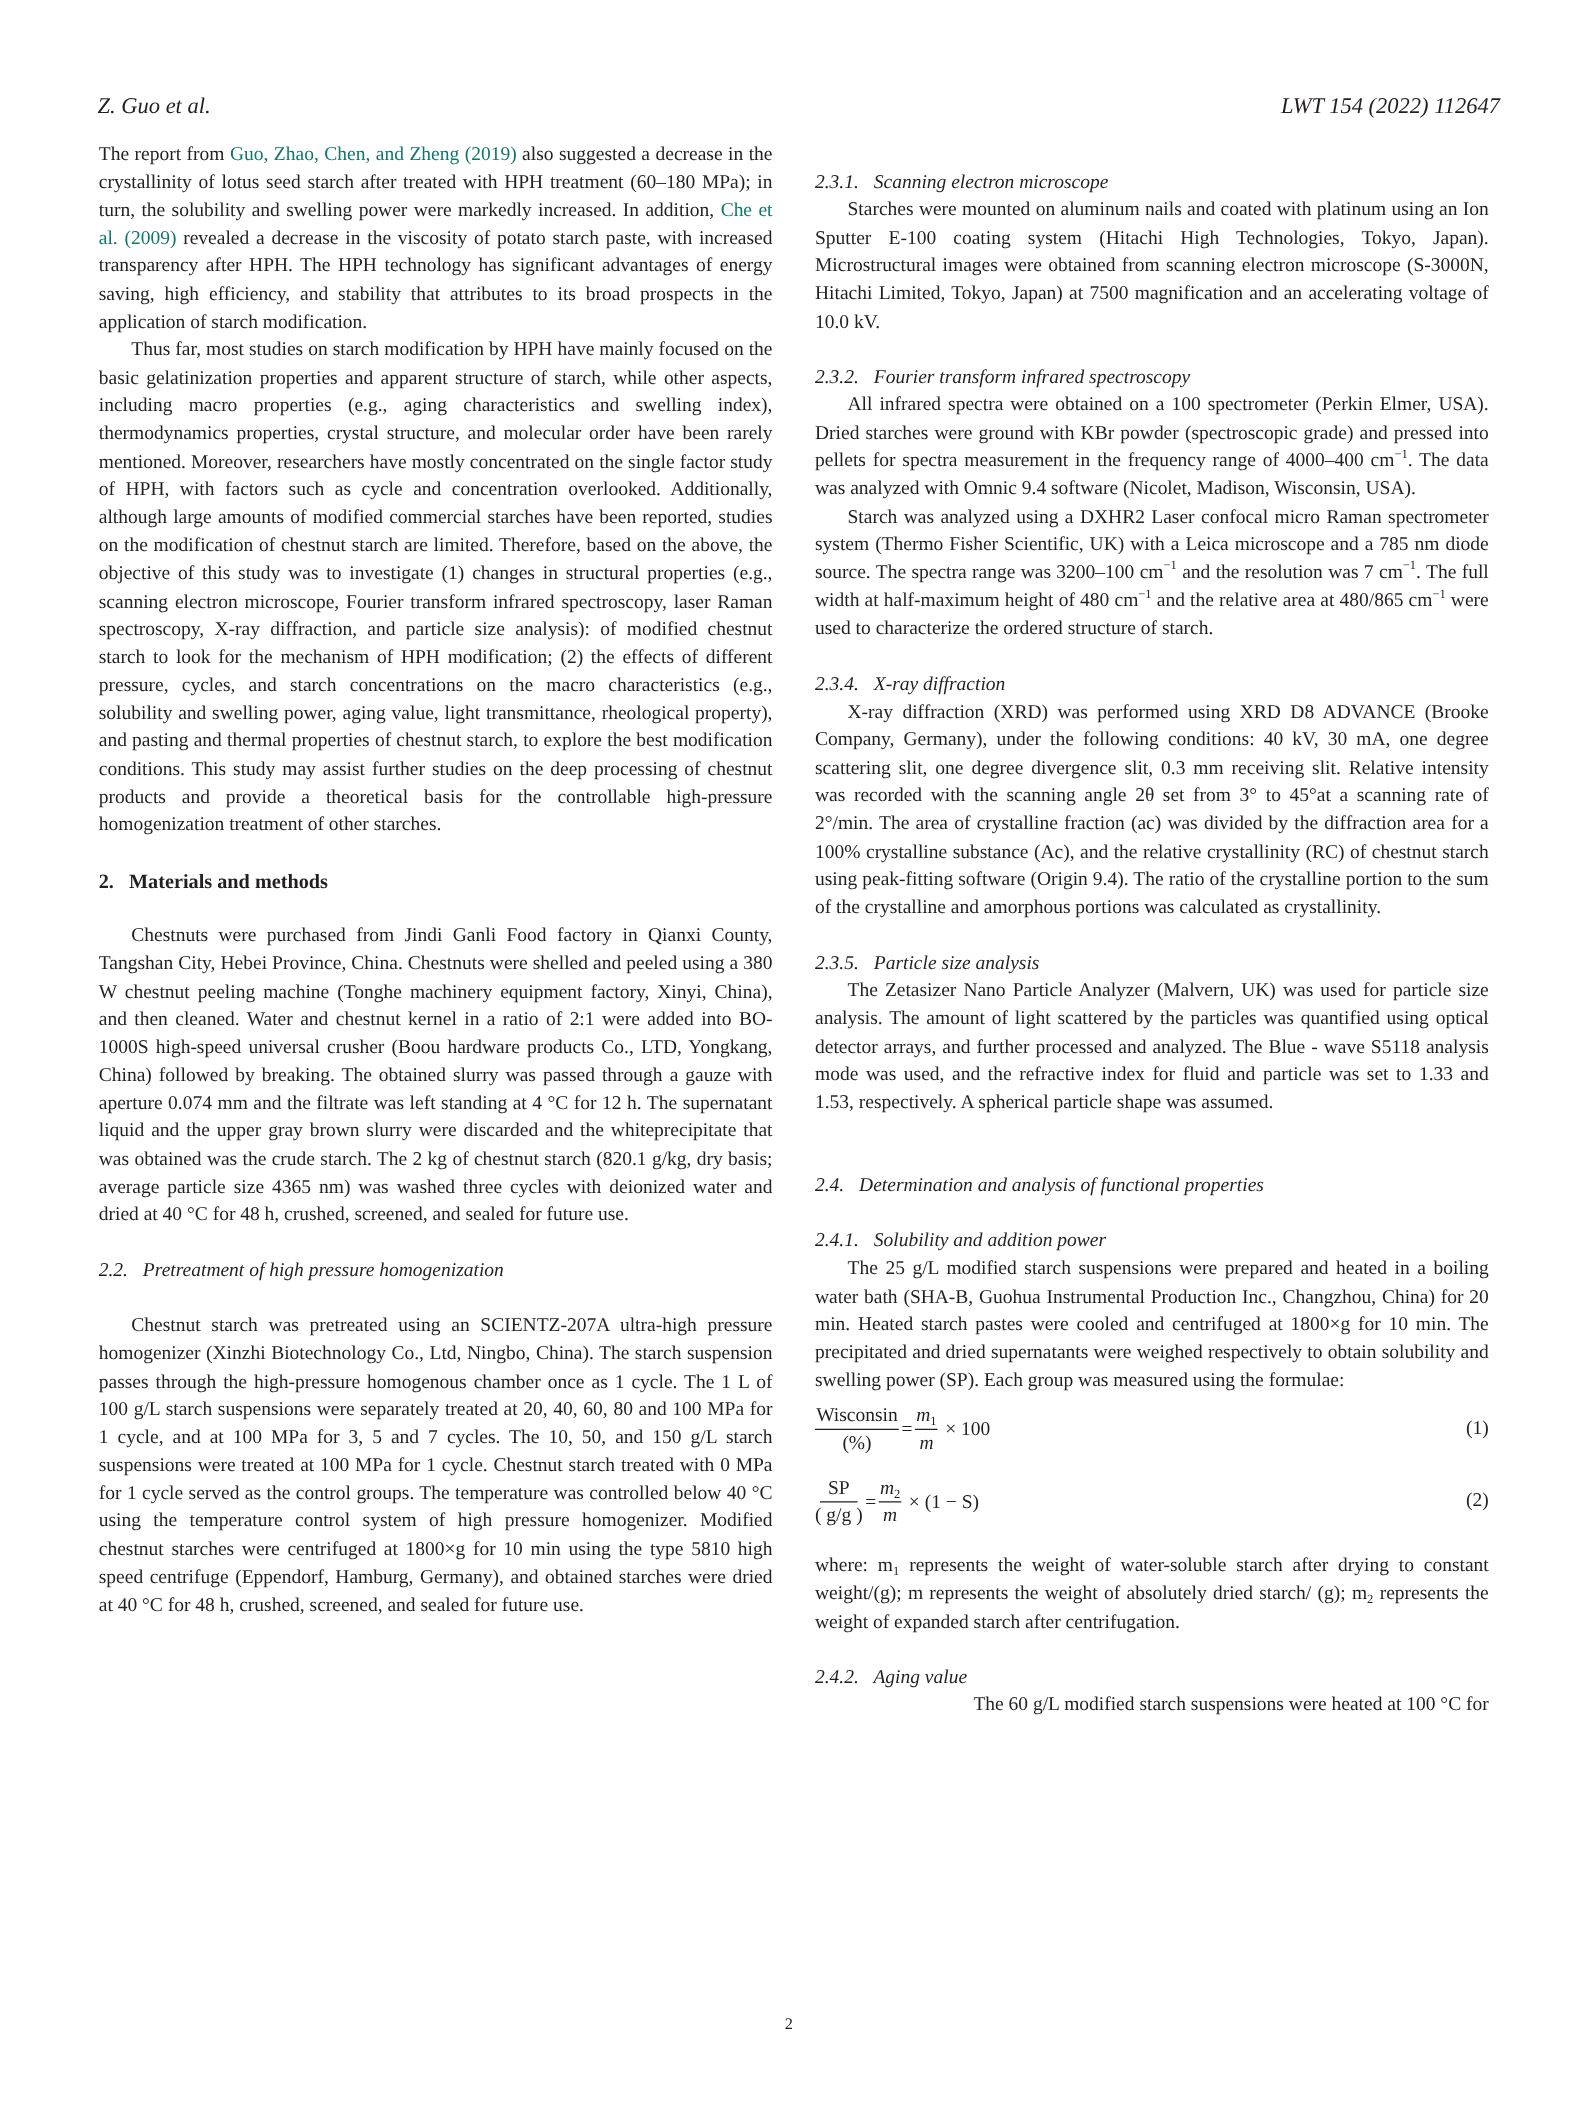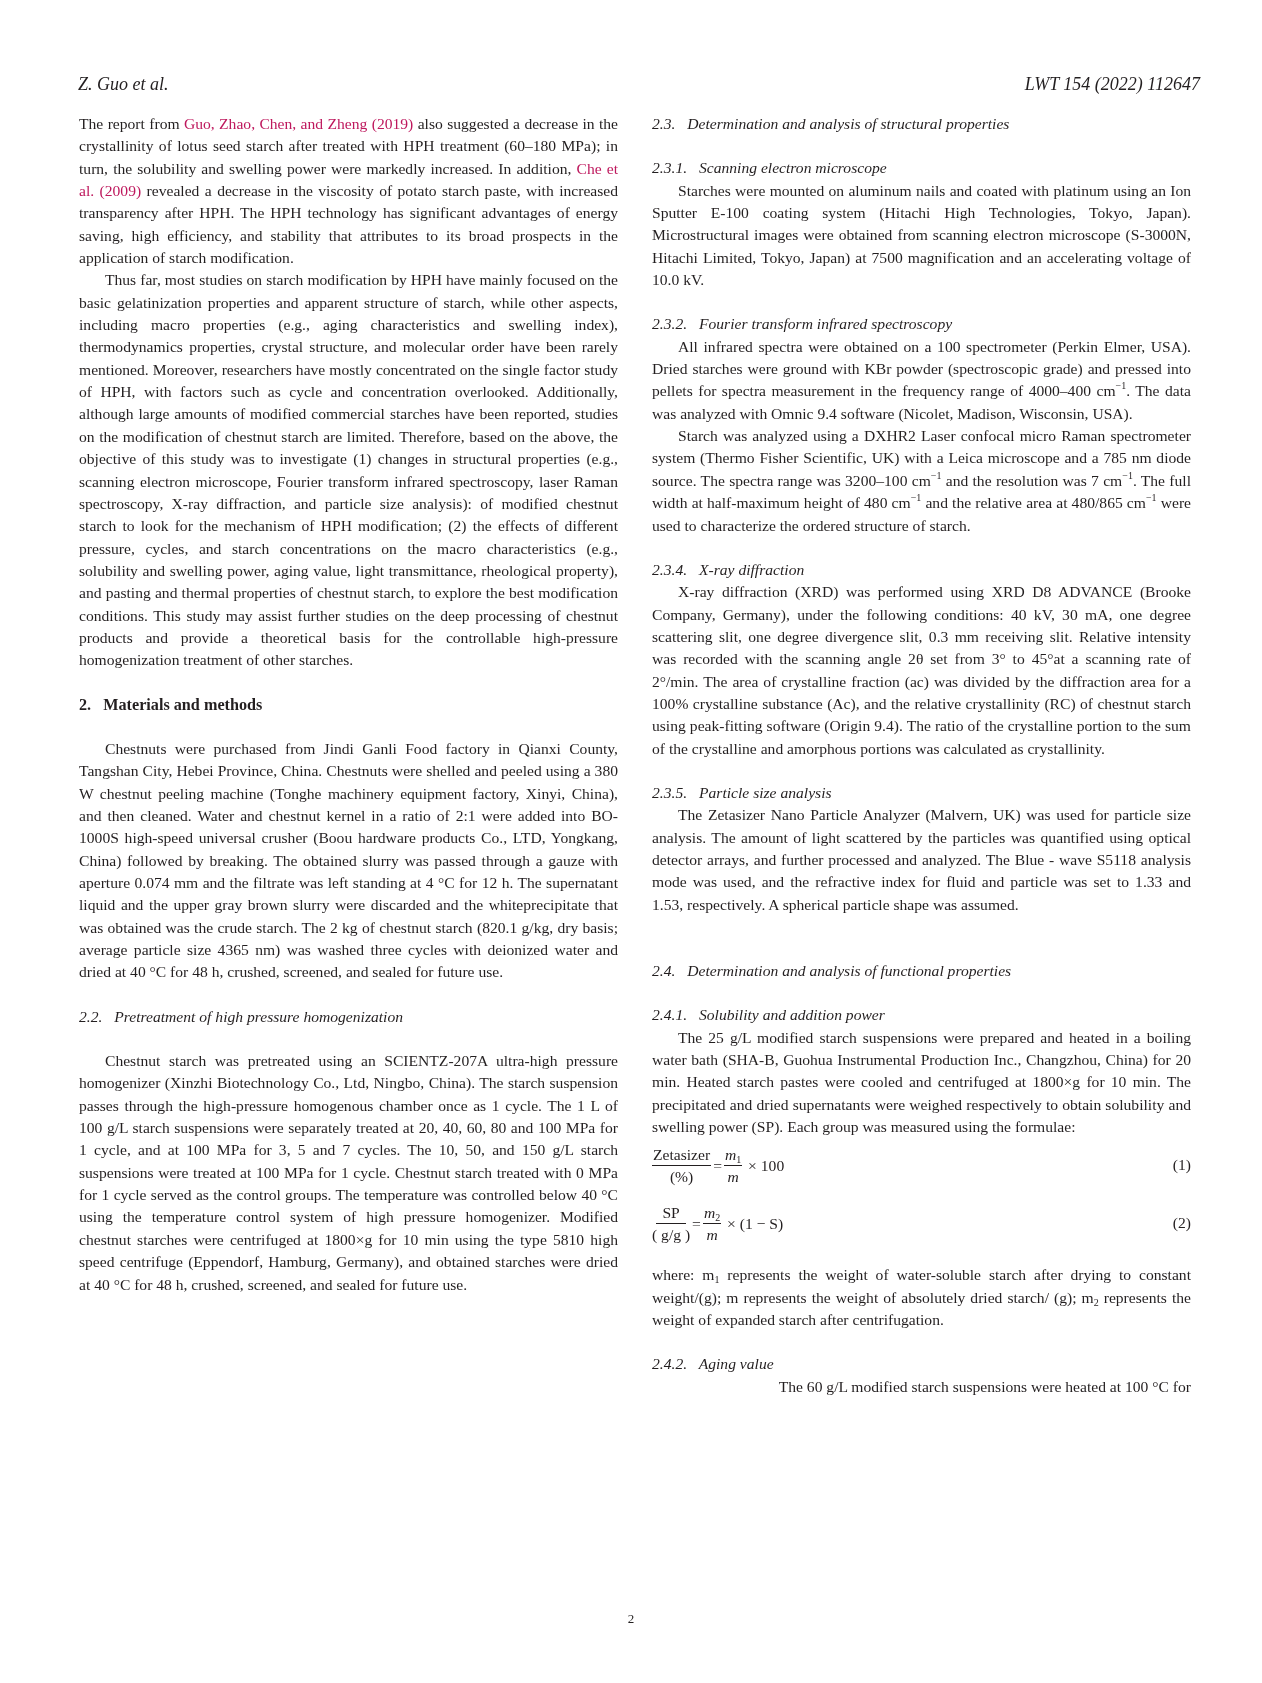--- a/index.html
+++ b/index.html
@@ -6,21 +6,21 @@
   body { width: 1262px; height: 1683px; position: relative; overflow: hidden;
          font-family: "Liberation Serif", "DejaVu Serif", serif; color: #231f20; }
   .running-head { position: absolute; top: 74px; font-size: 18px; font-style: italic; color: #231f20; }
   .rh-left { left: 78px; }
   .rh-right { right: 62px; }
   .col { position: absolute; top: 113px; width: 539px; font-size: 15.6px; line-height: 22.35px; }
   .col-left { left: 79px; }
   .col-right { left: 652px; }
   p { margin: 0; text-align: justify; hyphens: manual; }
   p.indent { text-indent: 26px; }
-  .link { color: #be185d; }
+  .link { color: #0f766e; }
   .h-sec { font-weight: bold; font-size: 16.2px; margin: 22px 0 0 0; }
   .h-sub { font-style: italic; margin: 22px 0 0 0; }
   .h-subsub { font-style: italic; margin: 22px 0 0 0; }
   .spacer-22 { height: 22px; }
   .num { margin-right: 8px; }
   .equation { position: relative; height: 44px; margin-top: 6px; display: flex; align-items: center; }
   .frac { display: inline-flex; flex-direction: column; align-items: center; vertical-align: middle; }
   .frac .numer { border-bottom: 1px solid #231f20; padding: 0 1px; line-height: 20px; }
   .frac .denom { line-height: 22px; }
   .frac.small .numer, .frac.small .denom { font-style: italic; }
@@ -45,21 +45,20 @@
 
   <div class="spacer-22"></div>
   <p class="indent">Chestnuts were purchased from Jindi Ganli Food factory in Qianxi County, Tangshan City, Hebei Province, China. Chestnuts were shelled and peeled using a 380 W chestnut peeling machine (Tonghe machinery equipment factory, Xinyi, China), and then cleaned. Water and chestnut kernel in a ratio of 2:1 were added into BO-1000S high-speed universal crusher (Boou hardware products Co., LTD, Yongkang, China) followed by breaking. The obtained slurry was passed through a gauze with aperture 0.074 mm and the filtrate was left standing at 4 °C for 12 h. The supernatant liquid and the upper gray brown slurry were discarded and the whiteprecipitate that was obtained was the crude starch. The 2 kg of chestnut starch (820.1 g/kg, dry basis; average particle size 4365 nm) was washed three cycles with deionized water and dried at 40 °C for 48 h, crushed, screened, and sealed for future use.</p>
 
   <div class="h-sub"><span class="num">2.2.</span> <span>Pretreatment of high pressure homogenization</span></div>
   <div class="spacer-22"></div>
   <p class="indent">Chestnut starch was pretreated using an SCIENTZ-207A ultra-high pressure homogenizer (Xinzhi Biotechnology Co., Ltd, Ningbo, China). The starch suspension passes through the high-pressure homogenous chamber once as 1 cycle. The 1 L of 100 g/L starch suspensions were separately treated at 20, 40, 60, 80 and 100 MPa for 1 cycle, and at 100 MPa for 3, 5 and 7 cycles. The 10, 50, and 150 g/L starch suspensions were treated at 100 MPa for 1 cycle. Chestnut starch treated with 0 MPa for 1 cycle served as the control groups. The temperature was controlled below 40 °C using the temperature control system of high pressure ho­mogenizer. Modified chestnut starches were centrifuged at 1800×g for 10 min using the type 5810 high speed centrifuge (Eppendorf, Hamburg, Germany), and obtained starches were dried at 40 °C for 48 h, crushed, screened, and sealed for future use.</p>
 </div>
 
 <div class="col col-right">
-  <div style="font-style:italic;"><span class="num">2.3.</span> <span>Determination and analysis of structural properties</span></div>
 
   <div class="h-subsub"><span class="num">2.3.1.</span> <span>Scanning electron microscope</span></div>
   <p class="indent">Starches were mounted on aluminum nails and coated with platinum using an Ion Sputter E-100 coating system (Hitachi High Technologies, Tokyo, Japan). Microstructural images were obtained from scanning electron microscope (S-3000N, Hitachi Limited, Tokyo, Japan) at 7500 magnification and an accelerating voltage of 10.0 kV.</p>
 
   <div class="h-subsub"><span class="num">2.3.2.</span> <span>Fourier transform infrared spectroscopy</span></div>
   <p class="indent"><span>All infrared spectra were obtained on a 100 spectrometer (Perkin Elmer, USA). Dried starches were ground with KBr powder (spectro­scopic grade) and pressed into pellets for spectra measurement in the frequency range of 4000–400 cm</span><sup>−1</sup><span>. The data was analyzed with Omnic 9.4 software (Nicolet, Madison, Wisconsin, USA).</span></p>
 
   <p class="indent"><span>Starch was analyzed using a DXHR2 Laser confocal micro Raman spectrometer system (Thermo Fisher Scientific, UK) with a Leica mi­croscope and a 785 nm diode source. The spectra range was 3200–100 cm</span><sup>−1</sup><span> and the resolution was 7 cm</span><sup>−1</sup><span>. The full width at half-maximum height of 480 cm</span><sup>−1</sup><span> and the relative area at 480/865 cm</span><sup>−1</sup><span> were used to characterize the ordered structure of starch.</span></p>
 
   <div class="h-subsub"><span class="num">2.3.4.</span> <span>X-ray diffraction</span></div>
@@ -70,21 +69,21 @@
 
   <div class="spacer-22"></div>
   <div class="h-sub"><span class="num">2.4.</span> <span>Determination and analysis of functional properties</span></div>
 
   <div class="h-subsub"><span class="num">2.4.1.</span> <span>Solubility and addition power</span></div>
   <p class="indent">The 25 g/L modified starch suspensions were prepared and heated in a boiling water bath (SHA-B, Guohua Instrumental Production Inc., Changzhou, China) for 20 min. Heated starch pastes were cooled and centrifuged at 1800×g for 10 min. The precipitated and dried superna­tants were weighed respectively to obtain solubility and swelling power (SP). Each group was measured using the formulae:</p>
 
   <div class="equation">
     <div class="eq-body">
       <span class="frac">
-        <span class="numer">Zetasizer</span>
+        <span class="numer">Wisconsin</span>
         <span class="denom">(%)</span>
       </span>
       <span>=</span>
       <span class="frac small">
         <span class="numer"><span>m</span><sub style="font-style:normal">1</sub></span>
         <span class="denom">m</span>
       </span>
       <span style="white-space:pre"> × 100</span>
     </div>
     <span class="eq-num">(1)</span>

